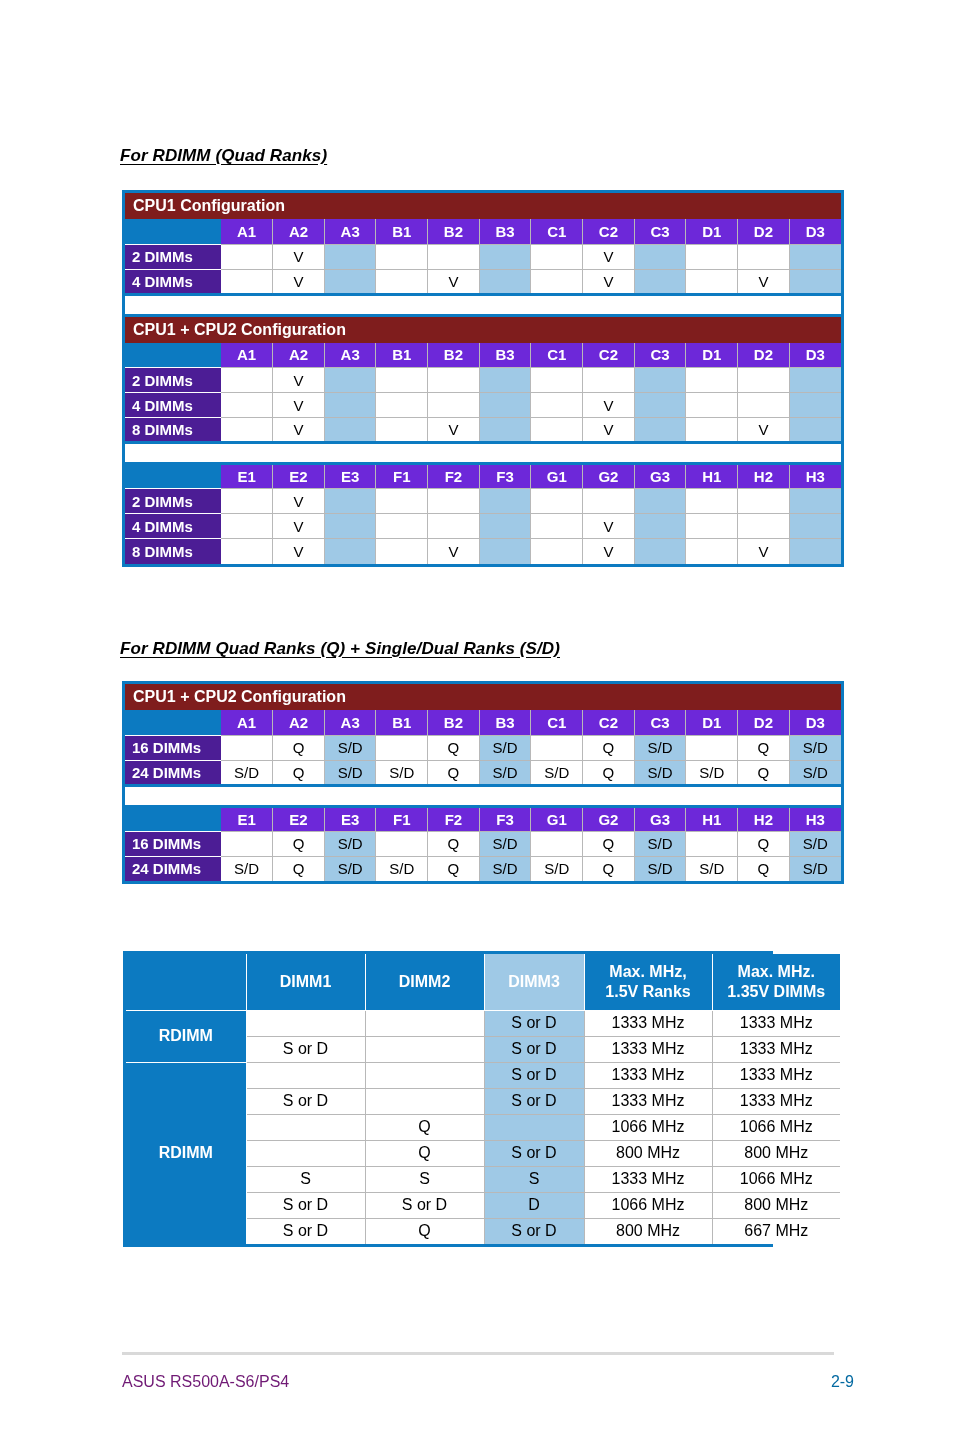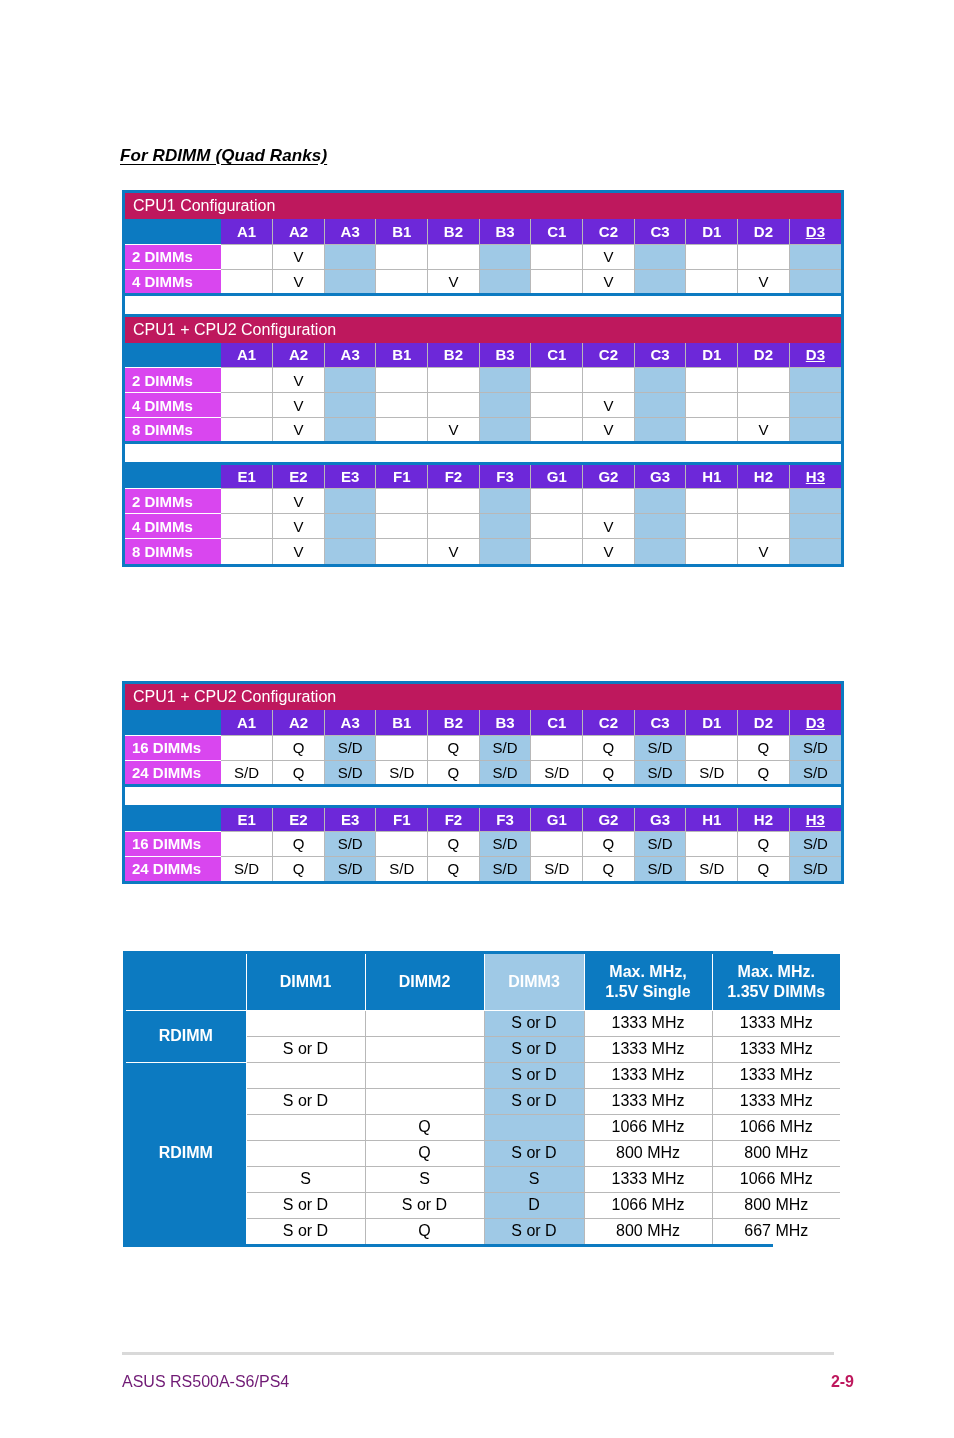--- a/index.html
+++ b/index.html
@@ -43,24 +43,24 @@
   }
   .matrix-frame td, .matrix-frame th {
     padding: 0;
     margin: 0;
     border: 0;
     font-weight: normal;
   }
 
   
   td.band-title {
-    background: #be185d;
+    background: #7f1d1d;
     color: #ffffff;
     font-size: 16px;
-    font-weight: normal;
+    font-weight: bold;
     text-align: left;
     padding-left: 8px;
     height: 26px;
     line-height: 26px;
     white-space: nowrap;
   }
 
   
   td.band-gap {
     background: #ffffff;
@@ -73,30 +73,30 @@
   td.colhead {
     background: #6d28d9;
     color: #ffffff;
     font-size: 15px;
     font-weight: bold;
     text-align: center;
     height: 25px;
     border-right: 1px solid #b8b8b8;
     border-bottom: 1px solid #b8b8b8;
   }
-  td.colhead.last { border-right: 0; text-decoration: underline; }
+  td.colhead.last { border-right: 0; }
   td.corner {
     background: #0c7ac1;
     height: 25px;
     border-bottom: 1px solid #ffffff;
   }
 
   
   td.rowlabel {
-    background: #d946ef;
+    background: #4c1d95;
     color: #ffffff;
     font-size: 15px;
     font-weight: bold;
     text-align: left;
     padding-left: 7px;
     height: 25px;
     white-space: nowrap;
     border-bottom: 1px solid #ffffff;
   }
   td.rowlabel.lastrow { border-bottom: 0; }
@@ -190,22 +190,22 @@
     top: 1373px;
     font-size: 16px;
     color: #701a75;
     white-space: nowrap;
   }
   .footer-right {
     position: absolute;
     right: 100px;
     top: 1373px;
     font-size: 16px;
-    font-weight: bold;
-    color: #be185d;
+    font-weight: normal;
+    color: #0369a1;
     white-space: nowrap;
   }
 </style>
 </head>
 <body>
 
 <div class="page">
 
   <div class="section-heading" style="left:120px; top:146px;">For RDIMM (Quad Ranks)</div>
 
@@ -401,20 +401,21 @@
             <td class="cell lastrow">V</td>
             <td class="cell shaded lastrow"></td>
             <td class="cell lastrow"></td>
             <td class="cell lastrow">V</td>
             <td class="cell shaded last lastrow"></td>
           </tr>
         </tbody>
       </table>
     </div>
 
+  <div class="section-heading" style="left:120px; top:639px;">For RDIMM Quad Ranks (Q) + Single/Dual Ranks (S/D)</div>
 
   <div class="matrix-frame" id="matrix-2" style="left:122px; top:681px; width:722px;">
       <table>
         <colgroup>
           <col style="width:96px">
           <col style="width:51.666666666666664px">
           <col style="width:51.666666666666664px">
           <col style="width:51.666666666666664px">
           <col style="width:51.666666666666664px">
           <col style="width:51.666666666666664px">
@@ -536,21 +537,21 @@
           <col style="width:100px">
           <col style="width:128px">
           <col style="width:128px">
         </colgroup>
         <tbody>
           <tr>
             <td class="sp-corner" style="height:56px"></td>
             <td class="sp-head">DIMM1</td>
             <td class="sp-head">DIMM2</td>
             <td class="sp-head shaded">DIMM3</td>
-            <td class="sp-head"><span>Max. MHz,</span><br><span>1.5V Single</span></td>
+            <td class="sp-head"><span>Max. MHz,</span><br><span>1.5V Ranks</span></td>
             <td class="sp-head last"><span>Max. MHz.</span><br><span>1.35V DIMMs</span></td>
           </tr>
           <tr>
             <td class="sp-type" rowspan="2">RDIMM</td>
             <td class="sp-cell"></td>
             <td class="sp-cell"></td>
             <td class="sp-cell shaded">S or D</td>
             <td class="sp-cell">1333 MHz</td>
             <td class="sp-cell last">1333 MHz</td>
           </tr>

